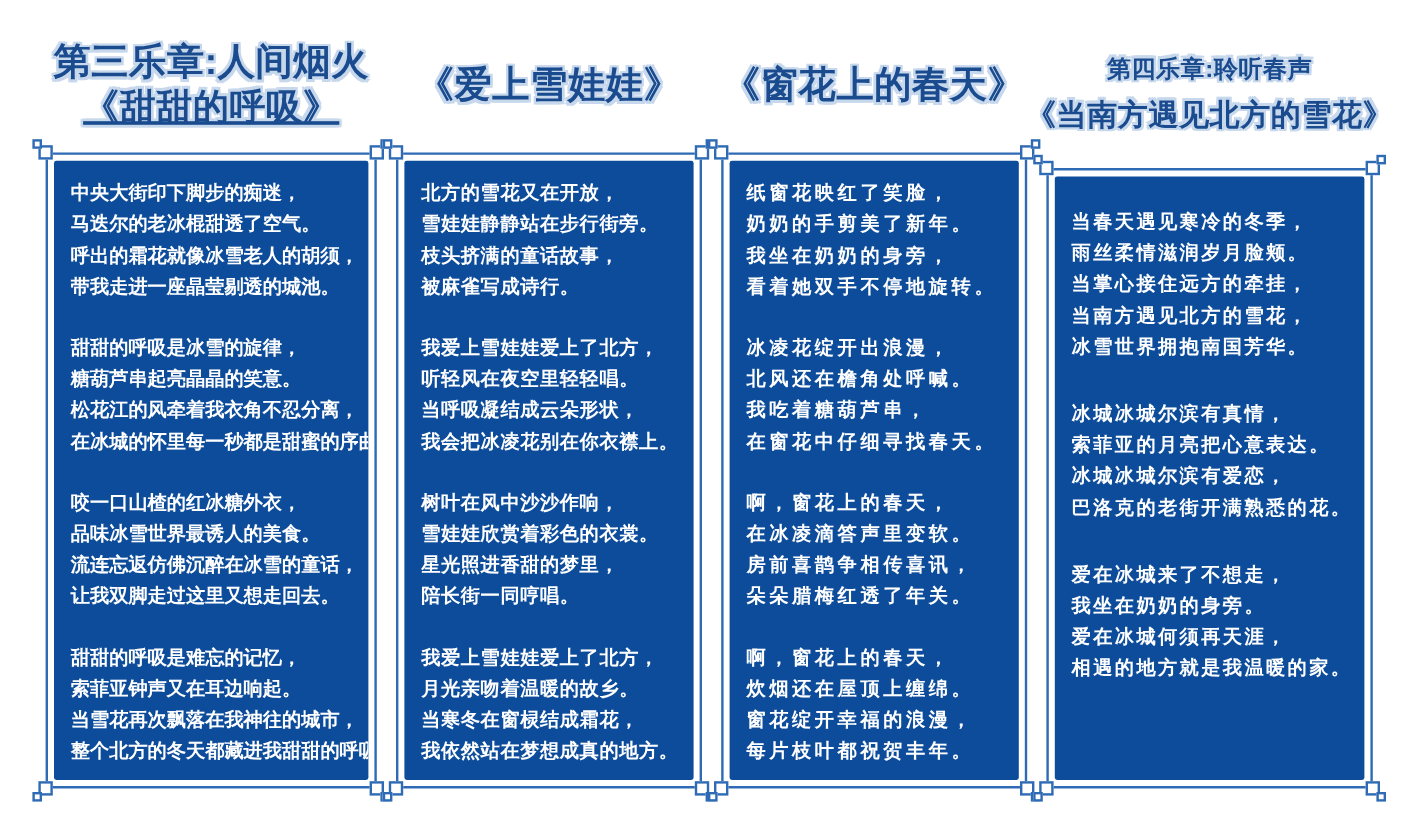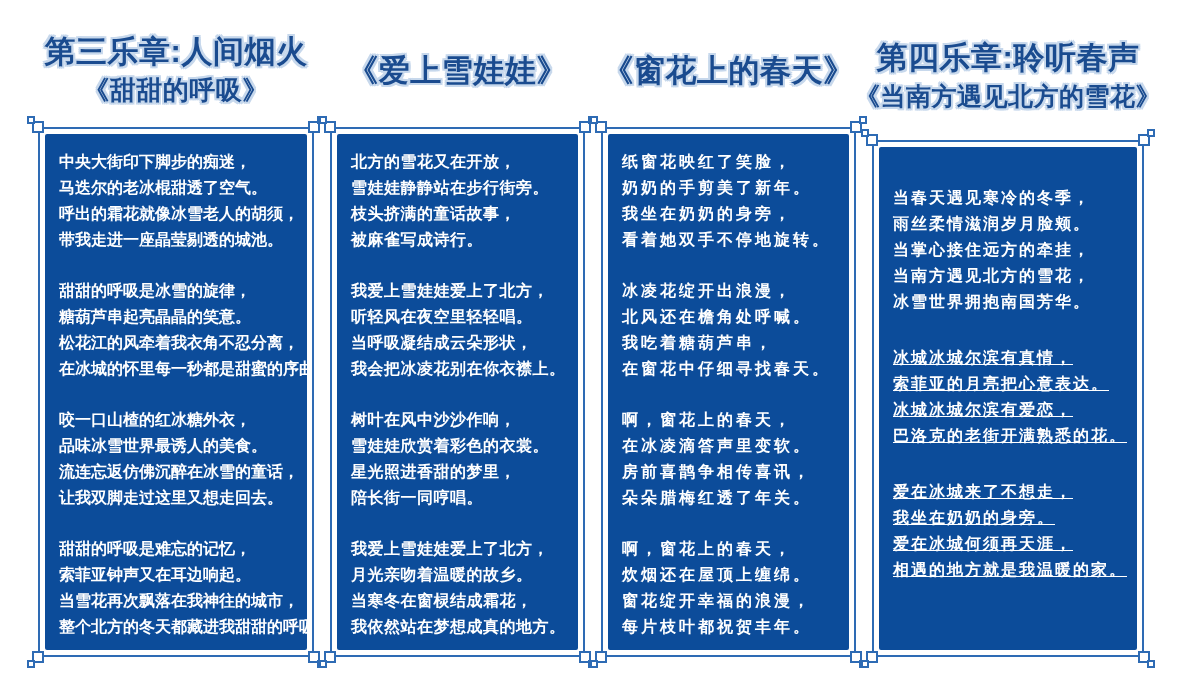--- a/index.html
+++ b/index.html
@@ -52,23 +52,23 @@
     font-size:31px;
     line-height:38px;
     letter-spacing:0.5px;
     white-space:nowrap;
     text-shadow:
       -2px -2px 0 var(--outline), 2px -2px 0 var(--outline),
       -2px  2px 0 var(--outline), 2px  2px 0 var(--outline),
        0   -2px 0 var(--outline), 0    2px 0 var(--outline),
       -2px  0   0 var(--outline), 2px  0   0 var(--outline);
   }
-  .col-4 .header-line:nth-child(1){font-size:31px;}
+  .col-4 .header-line:nth-child(1){font-size:20px;}
   .col-4 .header-line:nth-child(2){font-size:25px;text-align:center;}
-  .col-1 .header-line:nth-child(2){font-size:26px;}
+  .col-1 .header-line:nth-child(2){font-size:30px;text-decoration:underline;}
   .frame{
     position:relative;
     flex:1;
     border:2px solid var(--frame);
     border-radius:4px;
     padding:5px;
     background:var(--page-bg);
   }
   .panel{
     background:var(--panel-bg);
@@ -81,22 +81,22 @@
   }
   .line{
     font-size:16px;
     line-height:26px;
     white-space:nowrap;
   }
   .stanza + .stanza{margin-top:25px;}
   .col-2 .line{letter-spacing:0.5px;}
   .col-3 .line{letter-spacing:3px;}
   .col-4 .line{letter-spacing:2px;}
-  .col-4 .panel{padding-top:38px;}
-  .col-4 .stanza + .stanza{margin-top:30px;text-decoration:underline;}
+  .col-4 .panel{padding-top:26px;}
+  .col-4 .stanza + .stanza{margin-top:30px;}
   
   .corner{
     position:absolute;
     width:12px;height:12px;
     background:var(--page-bg);
     border:2px solid var(--frame);
   }
   .corner::after{
     content:"";
     position:absolute;

